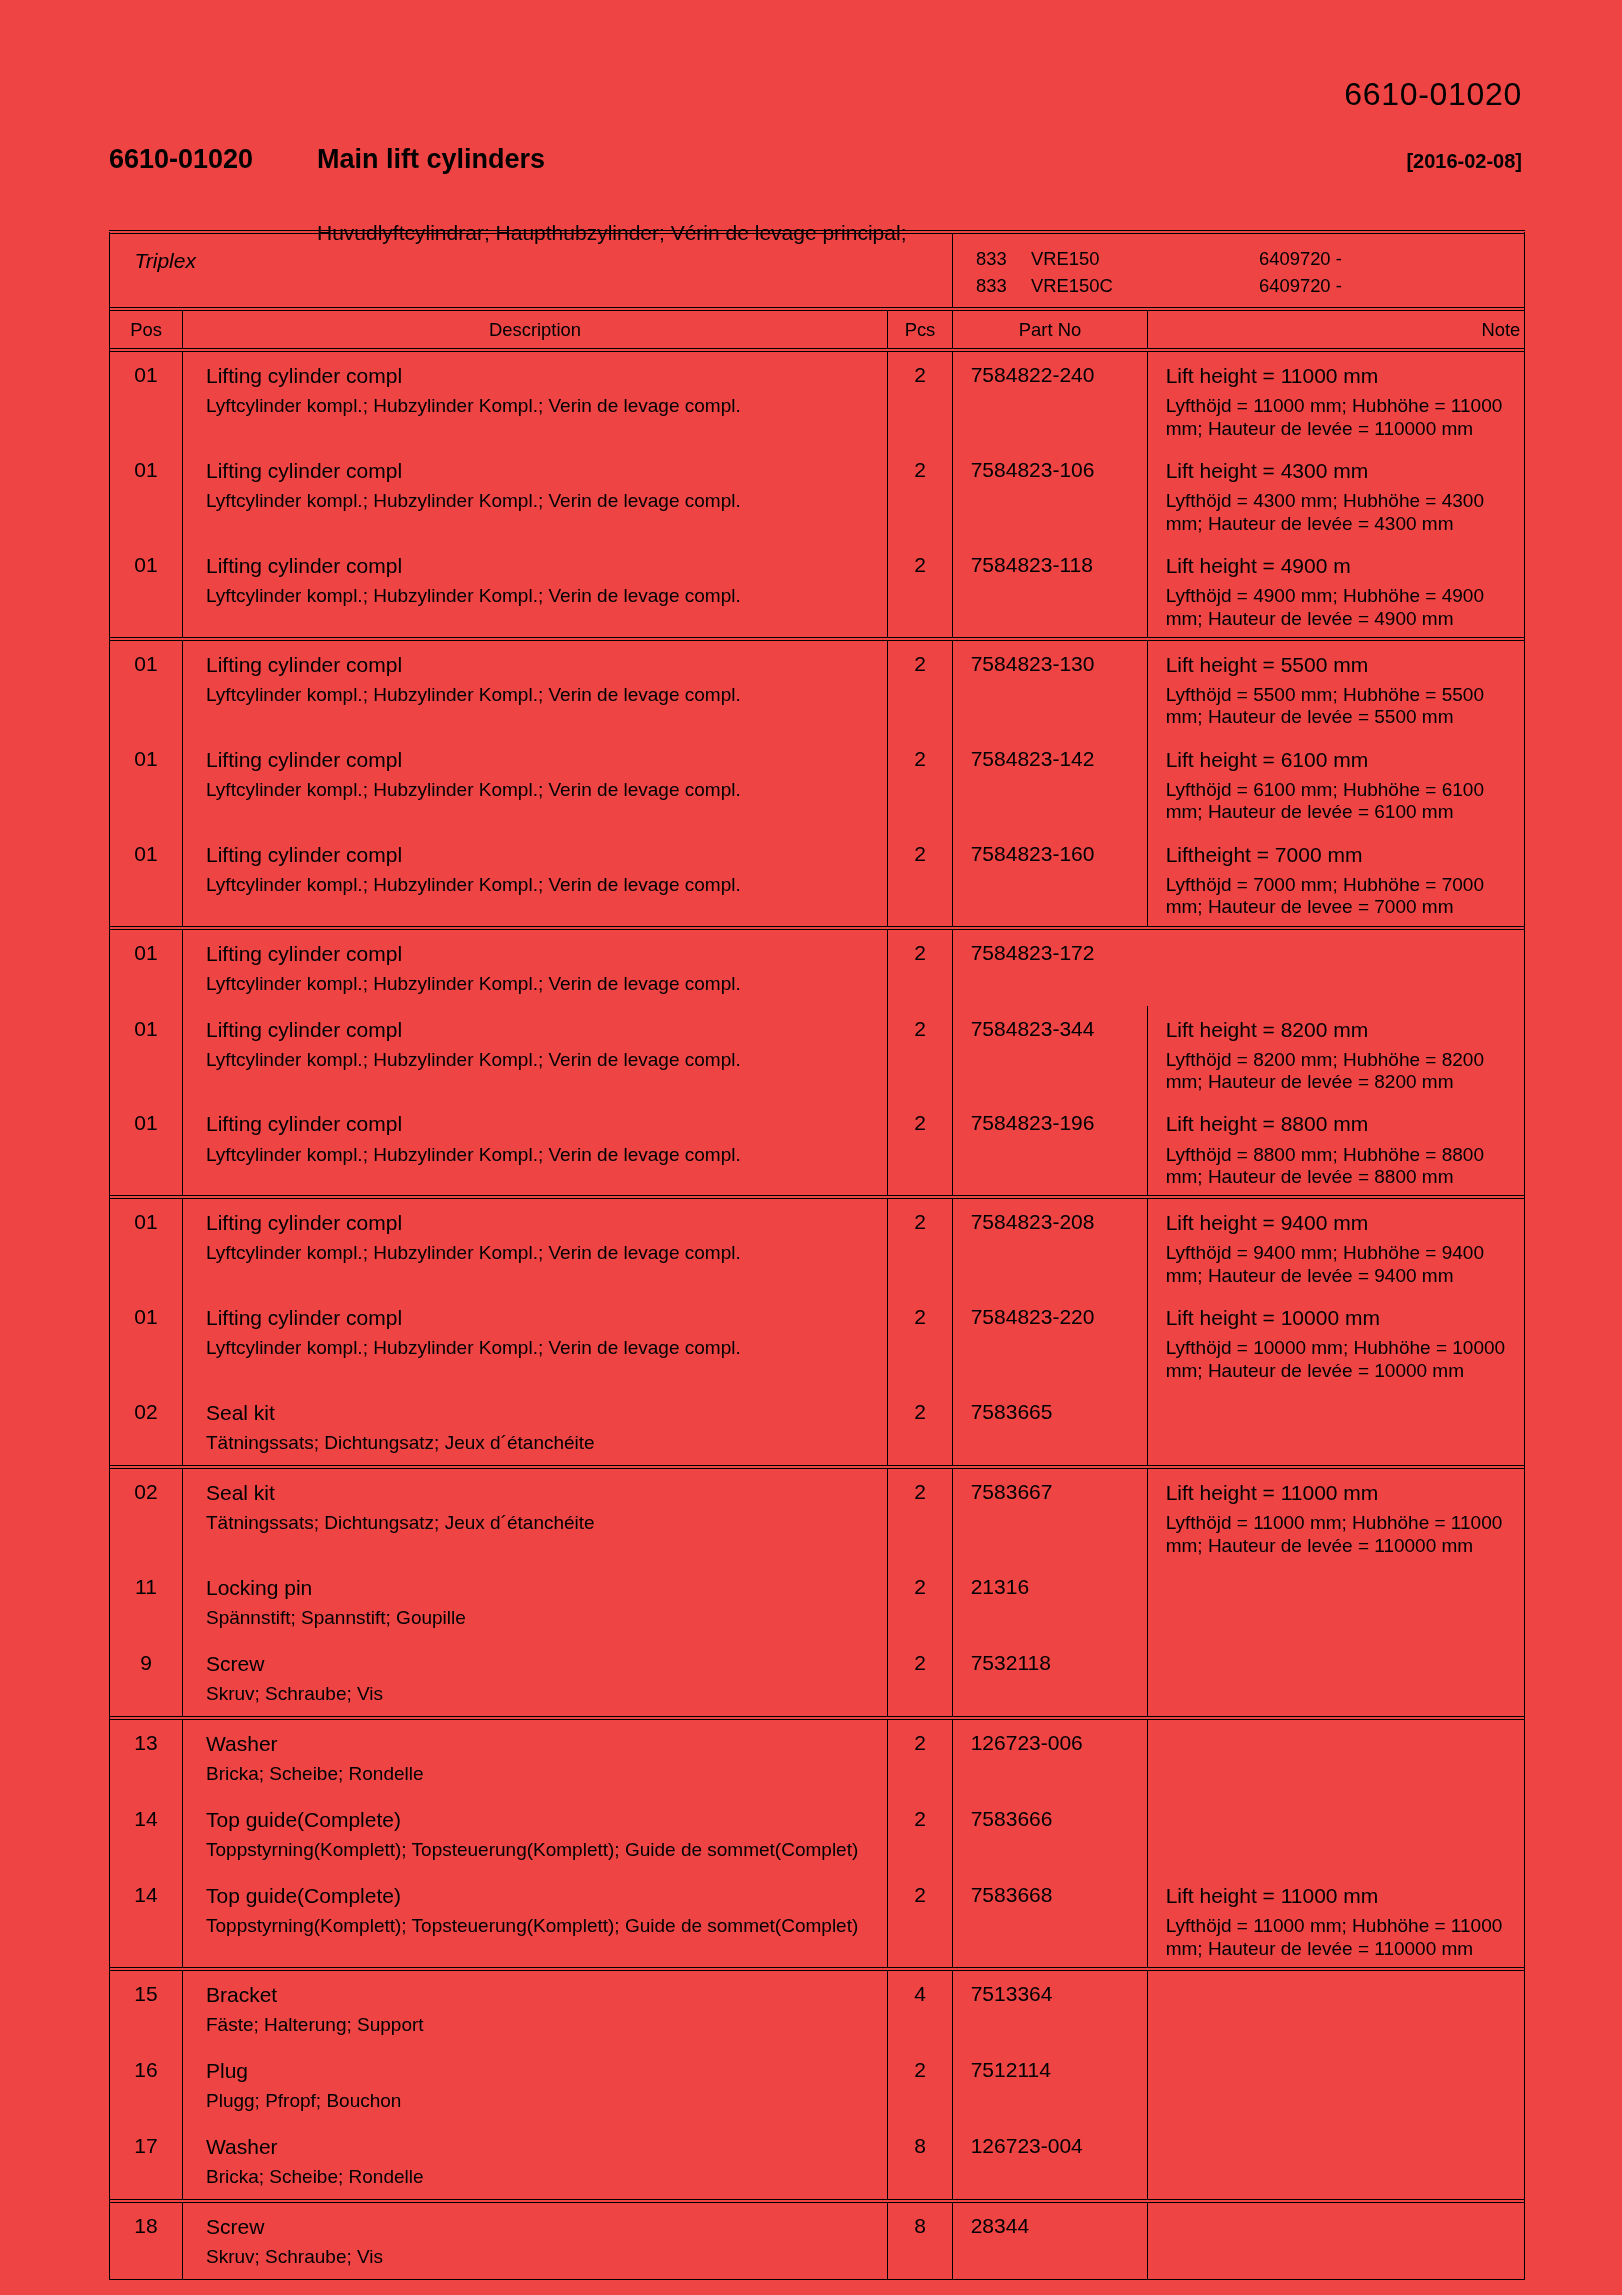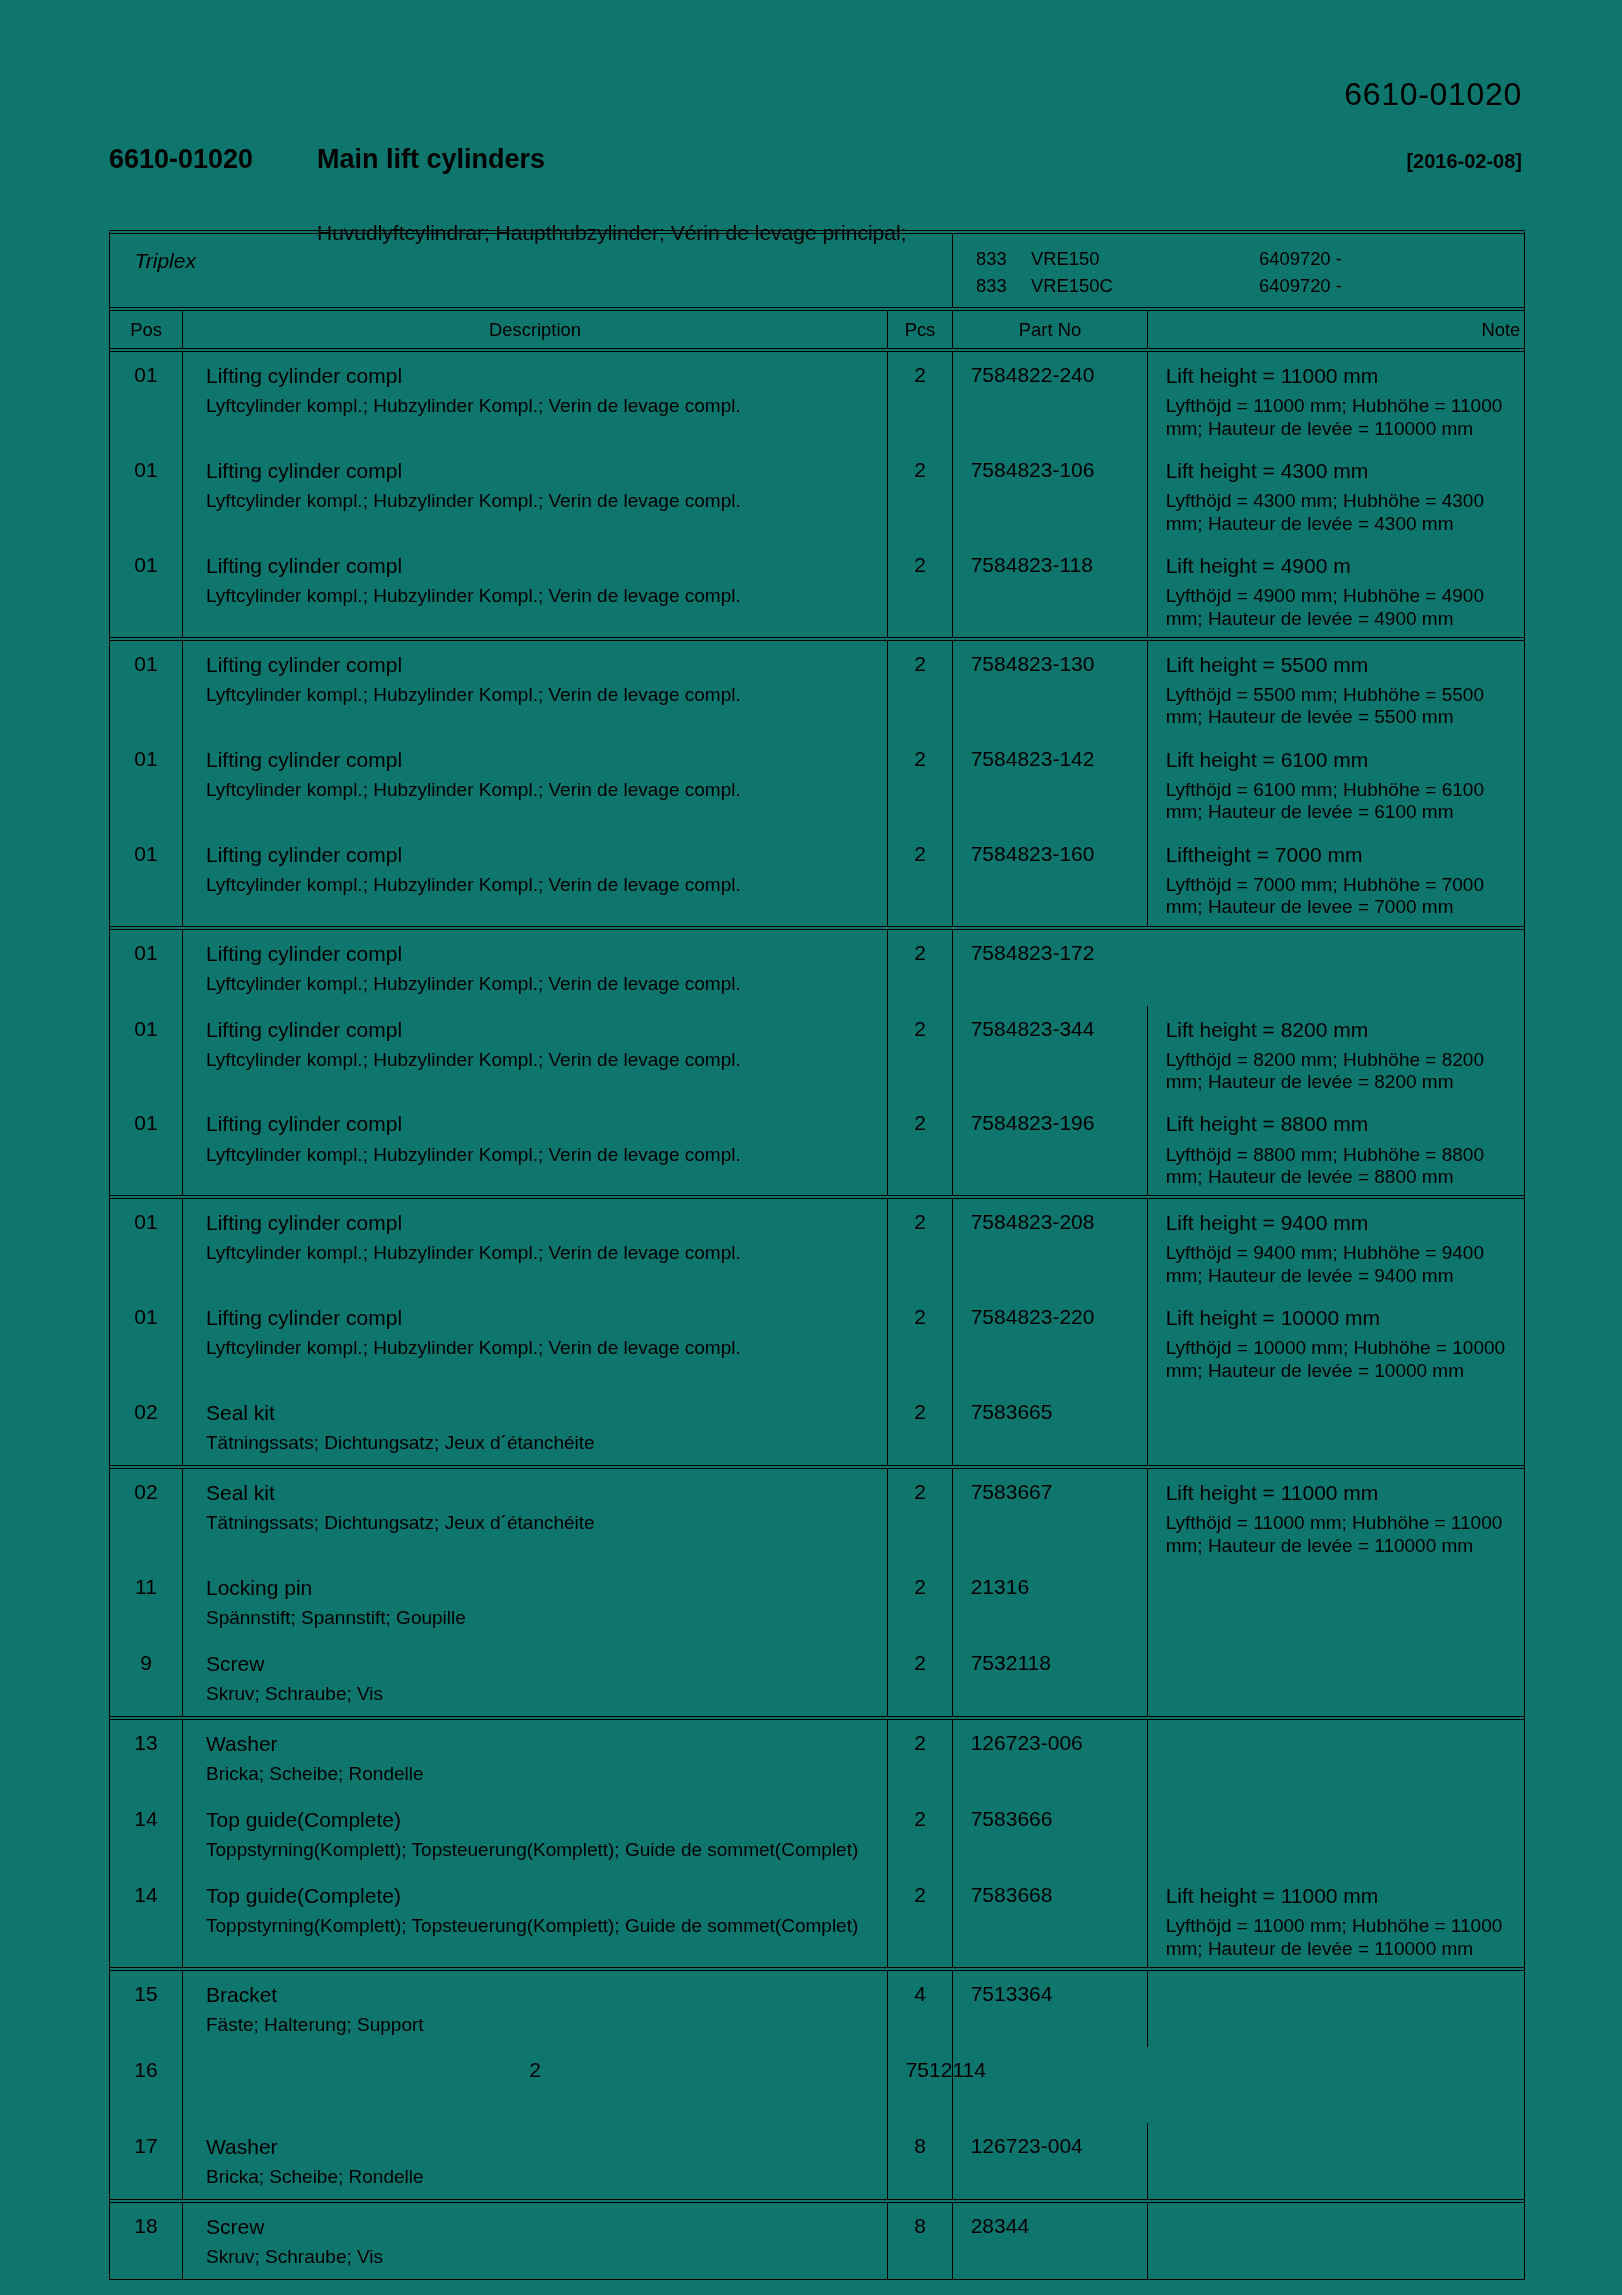--- a/index.html
+++ b/index.html
@@ -3,21 +3,21 @@
 <meta charset="utf-8">
 <style>
   * { margin:0; padding:0; box-sizing:border-box; }
   html,body { background:#ffffff; }
   body {
     width:1622px; height:2295px;
     font-family:"Liberation Sans", sans-serif;
     color:#000;
     position:relative;
   }
-  .page { position:relative; width:1622px; height:2295px; background:#0f766e; }
+  .page { position:relative; width:1622px; height:2295px; background:#ef4444; }
 
   
   .page-ref {
     position:absolute; top:76px; left:109px; width:1413px;
     text-align:right; font-size:32px; font-weight:400; letter-spacing:0.7px;
   }
   .title-row {
     position:absolute; top:144px; left:109px; width:1413px;
     display:flex; align-items:baseline;
   }
@@ -347,20 +347,24 @@
               <div class="c desc">
                 <div class="main">Bracket</div>
                 <div class="sub">Fäste; Halterung; Support</div>
               </div>
               <div class="c pcs">4</div>
               <div class="c part">7513364</div>
               <div class="c note"></div>
             </div>
             <div class="row">
               <div class="c pos">16</div>
+              <div class="c desc">
+                <div class="main">Plug</div>
+                <div class="sub">Plugg; Pfropf; Bouchon</div>
+              </div>
               <div class="c pcs">2</div>
               <div class="c part">7512114</div>
               <div class="c note"></div>
             </div>
             <div class="row">
               <div class="c pos">17</div>
               <div class="c desc">
                 <div class="main">Washer</div>
                 <div class="sub">Bricka; Scheibe; Rondelle</div>
               </div>

